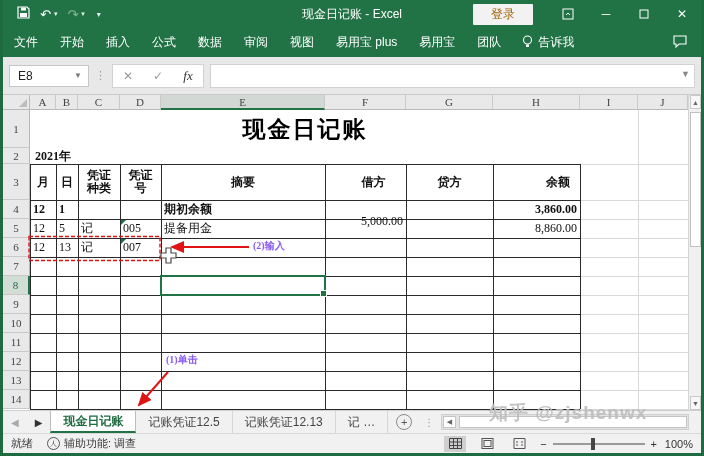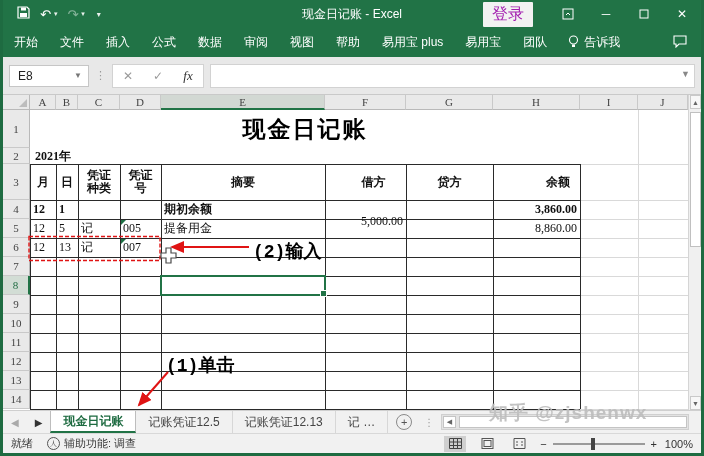--- a/index.html
+++ b/index.html
@@ -6,21 +6,21 @@
   .app{position:relative;width:704px;height:456px;box-sizing:border-box;
        border-left:3px solid #1e6b41;border-right:3px solid #1e6b41;border-bottom:3px solid #1e6b41;
        font-family:"Liberation Sans","DejaVu Sans",sans-serif;overflow:hidden;background:#fff;}
   
   .titlebar{height:28px;background:#217346;display:flex;align-items:center;color:#fff;position:relative;}
   .qat{display:flex;align-items:center;gap:10px;padding-left:14px;font-size:13px;}
   .qat .dis{opacity:.45;}
   .qat .dd{font-size:7px;margin-left:-7px;opacity:.9;}
   .win-title{position:absolute;left:0;right:0;text-align:center;font-size:12px;pointer-events:none;}
   .tb-right{margin-left:auto;display:flex;align-items:center;height:100%;}
-  .login-btn{background:#f2f2f2;color:#a21caf;font-size:16px;padding:2px 9px;border-radius:1px;margin-right:16px;cursor:default;}
+  .login-btn{background:#f2f2f2;color:#a16207;font-size:12px;padding:2px 18px;border-radius:1px;margin-right:16px;cursor:default;}
   .winbtn{width:38px;height:100%;display:flex;align-items:center;justify-content:center;font-size:12px;color:#fff;}
   
   .ribbon{height:29px;background:#217346;display:flex;align-items:center;color:#fff;font-size:12px;}
   .rtab{padding:0 11px;height:100%;display:flex;align-items:center;white-space:nowrap;}
   .tellme{display:flex;align-items:center;gap:5px;padding:0 10px;}
   .ribbon-right{margin-left:auto;padding-right:14px;}
   
   .fbar{height:38px;background:#e8e8e8;display:flex;align-items:center;padding:0 6px;gap:6px;border-bottom:1px solid #c9c9c9;box-sizing:border-box;}
   .namebox{width:80px;height:22px;background:#fff;border:1px solid #c6c6c6;display:flex;align-items:center;font-size:12px;color:#222;padding-left:8px;box-sizing:border-box;}
   .namebox .dd{margin-left:auto;padding-right:6px;color:#777;font-size:8px;}
@@ -75,21 +75,21 @@
   .acc .circ{width:11px;height:11px;border:1px solid #555;border-radius:50%;display:flex;align-items:center;justify-content:center;font-size:7px;color:#555;}
   .sb-right{margin-left:auto;display:flex;align-items:center;gap:10px;}
   .viewbtn{width:22px;height:16px;display:flex;align-items:center;justify-content:center;}
   .viewbtn.sel{background:#cfcfcf;}
   .zoomctl{display:flex;align-items:center;gap:6px;color:#333;}
   .ztrack{position:relative;width:92px;height:2px;background:#9a9a9a;}
   .zthumb{position:absolute;left:42%;top:-5px;width:4px;height:12px;background:#444;}
   .zlabel{font-size:11px;min-width:30px;text-align:right;}
   
   .anno-layer{position:absolute;left:0;top:0;width:698px;height:453px;pointer-events:none;z-index:40;}
-  .redlabel{position:absolute;color:#000000;font-weight:bold;font-size:18px;font-family:Liberation Mono, monospace;pointer-events:none;z-index:41;}
+  .redlabel{position:absolute;color:#8b5cf6;font-weight:bold;font-size:10px;font-family:Liberation Serif, serif;pointer-events:none;z-index:41;}
   .watermark{position:absolute;left:486px;top:400px;font-size:19px;font-weight:bold;color:#bdbdbd;opacity:.9;z-index:60;letter-spacing:1px;pointer-events:none;}
 </style>
 </head>
 <body>
 
 <div class="app">
 
   <div class="titlebar">
     <div class="qat">
       <span>
@@ -119,28 +119,27 @@
         <svg width="10" height="10" viewBox="0 0 10 10">
             <rect x="1" y="1" width="8" height="8" fill="none" stroke="#fff"></rect>
           </svg>
       </span>
       <span class="winbtn">✕</span>
     </div>
   </div>
 
   <div class="ribbon">
     <div id="rtabs" style="display:flex;height:100%">
+        <div class="rtab">文件</div>
         <div class="rtab">开始</div>
-        <div class="rtab">文件</div>
         <div class="rtab">插入</div>
         <div class="rtab">公式</div>
         <div class="rtab">数据</div>
         <div class="rtab">审阅</div>
         <div class="rtab">视图</div>
-        <div class="rtab">帮助</div>
         <div class="rtab">易用宝 plus</div>
         <div class="rtab">易用宝</div>
         <div class="rtab">团队</div>
       </div>
     <div class="tellme">
       <span>
         <svg width="11" height="13" viewBox="0 0 11 13">
             <circle cx="5.5" cy="5" r="4" fill="none" stroke="#fff" stroke-width="1.1"></circle>
             <rect x="4" y="9.5" width="3" height="2.5" fill="#fff"></rect>
           </svg>

